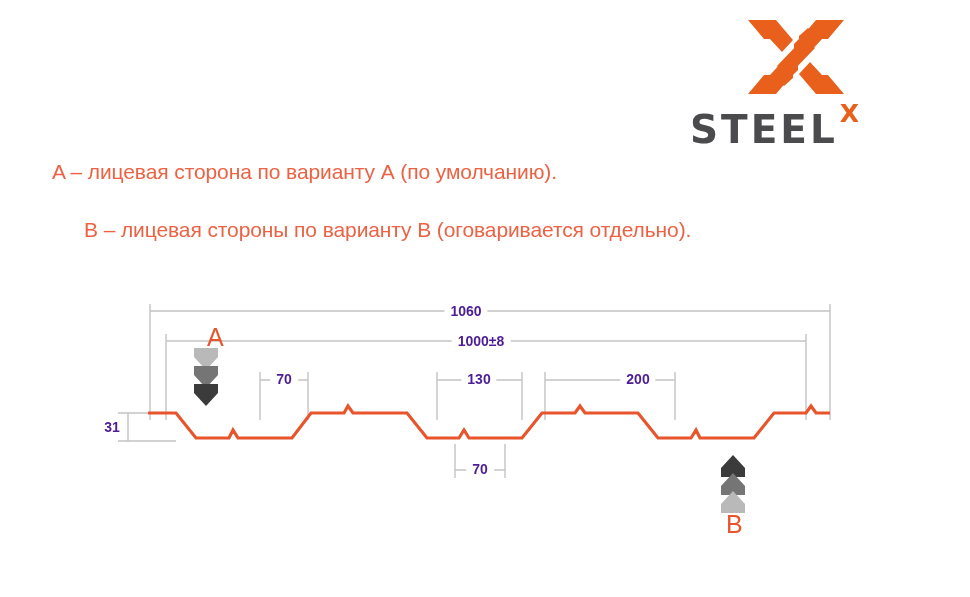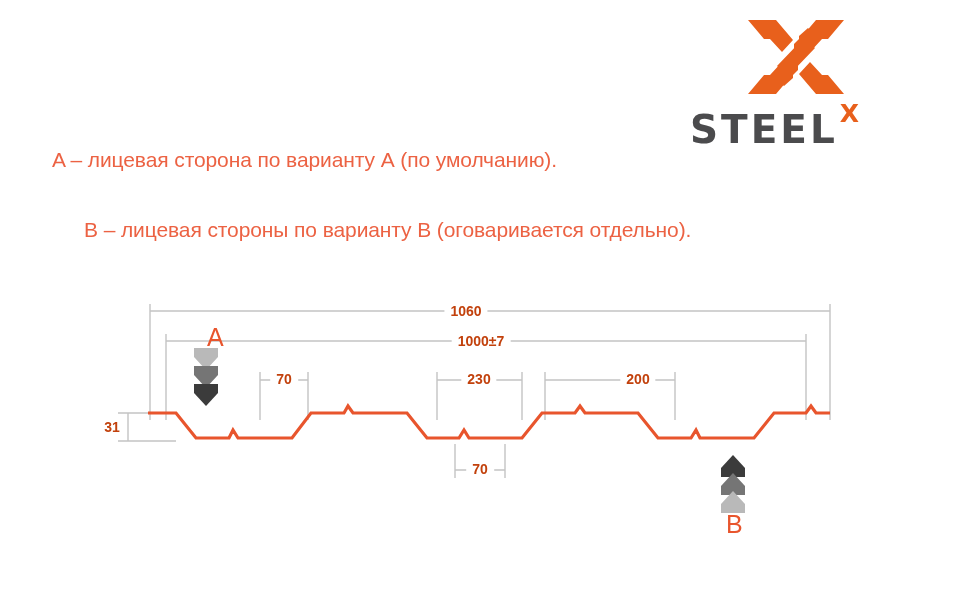--- a/index.html
+++ b/index.html
@@ -62,38 +62,38 @@
   .legend-line {
     position: absolute;
     left: 52px;
     color: #ec6243;
     font-family: "Liberation Sans", sans-serif;
     font-size: 21px;
     font-weight: 400;
     white-space: nowrap;
     letter-spacing: -0.1px;
   }
-  #legend-a { top: 148px; }
+  #legend-a { top: 160px; }
   #legend-b { top: 218px; margin-left: 32px; }
 
   
   #drawing {
     position: absolute;
     left: 0;
     top: 0;
     width: 970px;
     height: 597px;
   }
 
   .dim-text {
     position: absolute;
     font-family: "Liberation Sans", sans-serif;
     font-weight: bold;
     font-size: 14px;
-    color: #c2410c;
+    color: #4c1d95;
     background: #ffffff;
     padding: 0 6px;
     white-space: nowrap;
     line-height: 14px;
   }
   .letter-label {
     position: absolute;
     font-family: "Liberation Sans", sans-serif;
     font-size: 25px;
     color: #e8552d;
@@ -173,25 +173,25 @@
 
     <g transform="translate(721,455)">
       <path d="M12 0 L24 13 L24 22 L0 22 L0 13 Z" fill="#3b3b3b"></path>
       <path d="M12 18 L24 31 L24 40 L0 40 L0 31 Z" fill="#757575"></path>
       <path d="M12 36 L24 49 L24 58 L0 58 L0 49 Z" fill="#b9b9b9"></path>
     </g>
   </svg>
 
   <div class="dim-text" style="left:466px; top:304px; transform:translateX(-50%);">1060</div>
 
-  <div class="dim-text" style="left:481px; top:334px; transform:translateX(-50%);">1000±7</div>
+  <div class="dim-text" style="left:481px; top:334px; transform:translateX(-50%);">1000±8</div>
 
   <div class="dim-text" style="left:284px; top:372px; transform:translateX(-50%);">70</div>
 
-  <div class="dim-text" style="left:479px; top:372px; transform:translateX(-50%);">230</div>
+  <div class="dim-text" style="left:479px; top:372px; transform:translateX(-50%);">130</div>
 
   <div class="dim-text" style="left:610px; top:372px; transform:translateX(-50%);margin-left:28px;">200</div>
 
   <div class="dim-text" style="left:480px; top:462px; transform:translateX(-50%);">70</div>
 
   <div class="dim-text" style="left:112px; top:420px; transform:translateX(-50%);">31</div>
 
   <div class="letter-label" style="left:207px; top:325px;">A</div>
 
   <div class="letter-label" style="left:726px; top:512px;">B</div>

